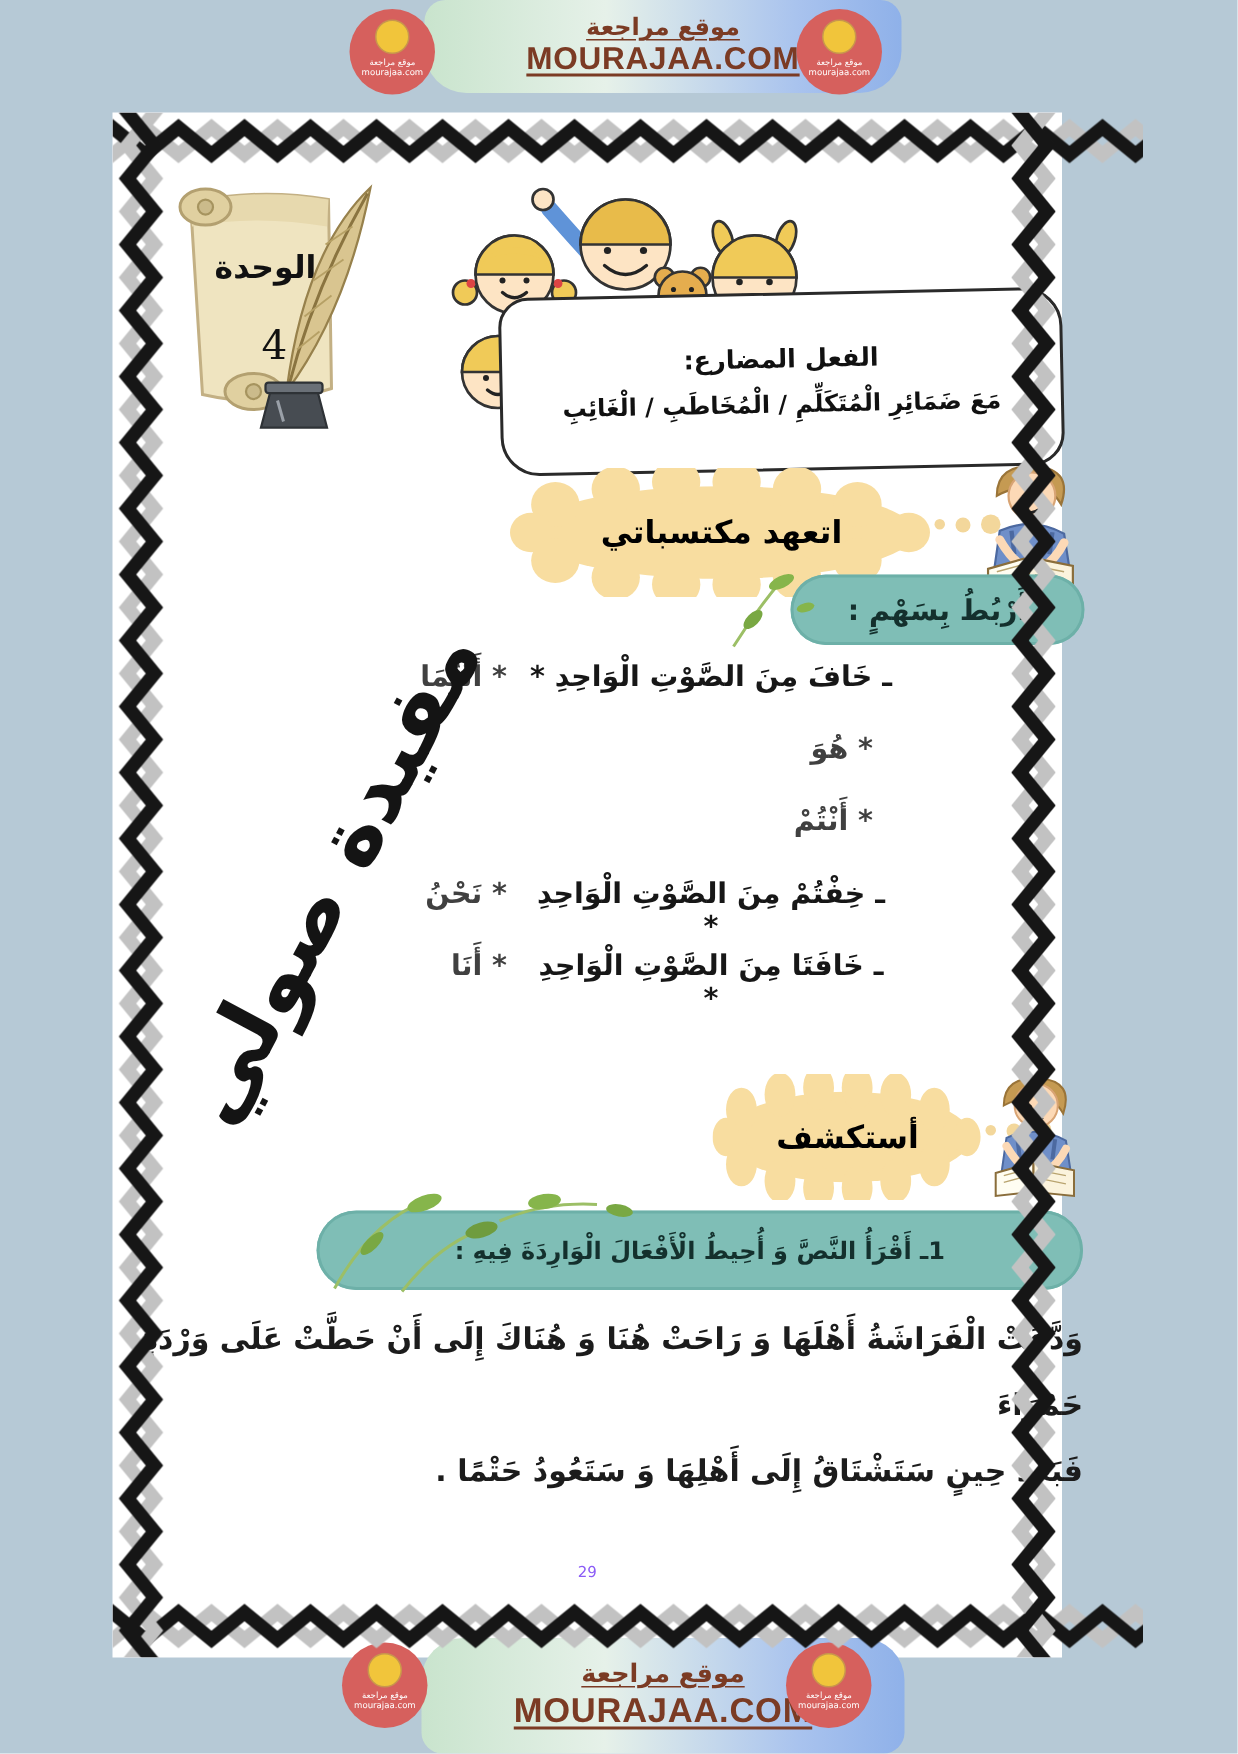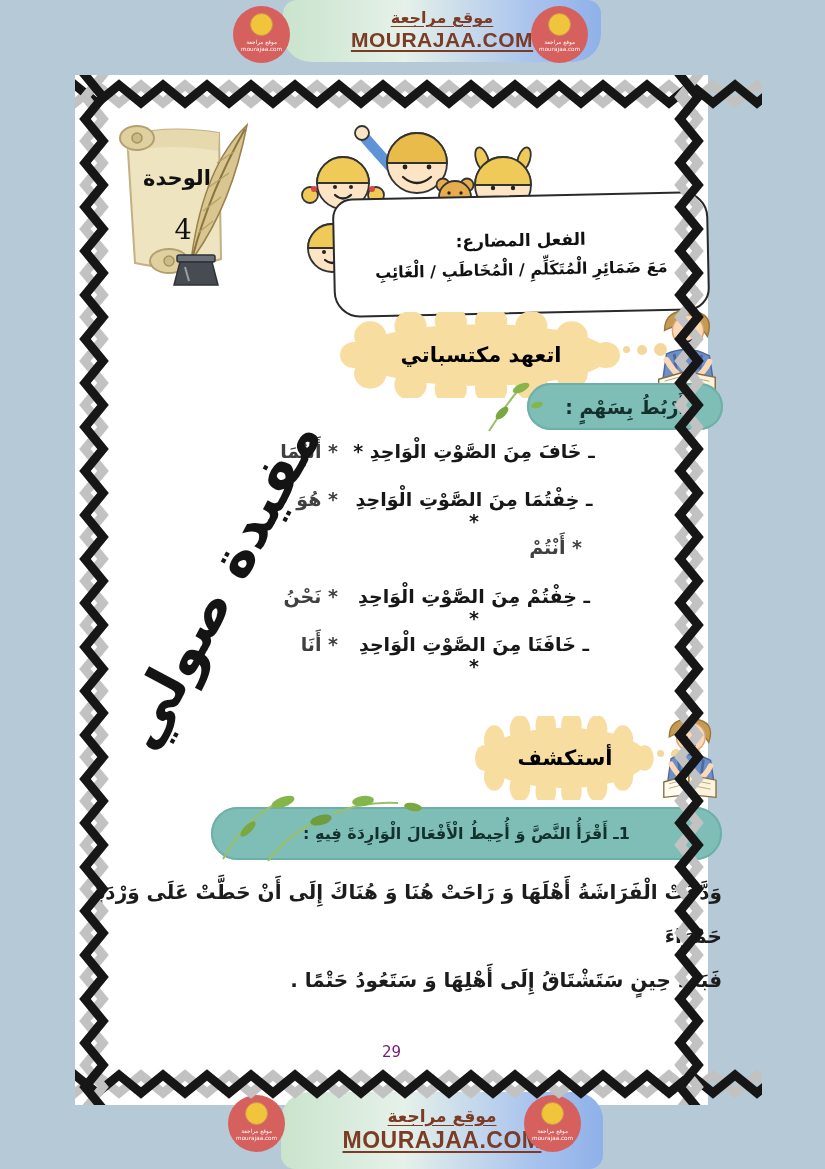--- a/index.html
+++ b/index.html
@@ -75,21 +75,21 @@
   .match-row{position:absolute;right:112px;display:flex;direction:rtl;z-index:2;}
   .m-sentence{width:244px;text-align:center;direction:rtl;font-size:19px;font-weight:bold;color:#171717;}
   .m-pronoun{text-align:right;direction:rtl;font-size:19px;font-weight:bold;color:#404040;padding-right:14px;}
   .watermark{
     position:absolute;left:-80px;top:472px;width:460px;height:80px;z-index:5;
     text-align:center;direction:rtl;font-size:58px;font-weight:bold;color:#141414;
     transform:rotate(-62deg);transform-origin:center;pointer-events:none;white-space:nowrap;
   }
   .passage{position:absolute;left:13px;top:795px;width:634px;z-index:2;direction:rtl;}
   .passage div{font-size:20px;font-weight:bold;color:#1c1c1c;line-height:44px;text-align:right;}
-  .page-num{position:absolute;left:0;right:0;top:968px;text-align:center;font-size:15px;color:#701a75;z-index:4;}
+  .page-num{position:absolute;left:0;right:0;top:968px;text-align:center;font-size:10px;color:#8b5cf6;z-index:4;}
 </style>
 </head>
 <body>
 
 <svg width="0" height="0" style="position:absolute" aria-hidden="true">
   <defs>
     <pattern id="zzh" width="44" height="34" patternUnits="userSpaceOnUse">
       <polyline points="-22,8 0,26 22,8 44,26 66,8" fill="none" stroke="#c2c2c2" stroke-width="9"></polyline>
       <polyline points="-22,26 0,8 22,26 44,8 66,26" fill="none" stroke="#161616" stroke-width="9"></polyline>
     </pattern>
@@ -249,21 +249,20 @@
     <ellipse cx="23" cy="38" rx="8" ry="4" fill="#79a843" transform="rotate(-45 23 38)"></ellipse>
     <ellipse cx="58" cy="30" rx="6" ry="3" fill="#86b54b" transform="rotate(-15 58 30)"></ellipse>
   </svg>
   <div class="teal-pill connect-pill">أَرْبُطُ بِسَهْمٍ :</div>
 
   <div class="match-row" style="top:365px">
     <span class="m-sentence">ـ خَافَ مِنَ الصَّوْتِ الْوَاحِدِ *</span>
     <span class="m-pronoun">* أَنْتُمَا</span>
   </div>
   <div class="match-row" style="top:413px">
-    <span class="m-sentence">ـ خِفْتُمَا مِنَ الصَّوْتِ الْوَاحِدِ *</span>
     <span class="m-pronoun">* هُوَ</span>
   </div>
   <div class="match-row" style="top:461px">
     <span class="m-pronoun">* أَنْتُمْ</span>
   </div>
   <div class="match-row" style="top:510px">
     <span class="m-sentence">ـ خِفْتُمْ مِنَ الصَّوْتِ الْوَاحِدِ *</span>
     <span class="m-pronoun">* نَحْنُ</span>
   </div>
   <div class="match-row" style="top:558px">

